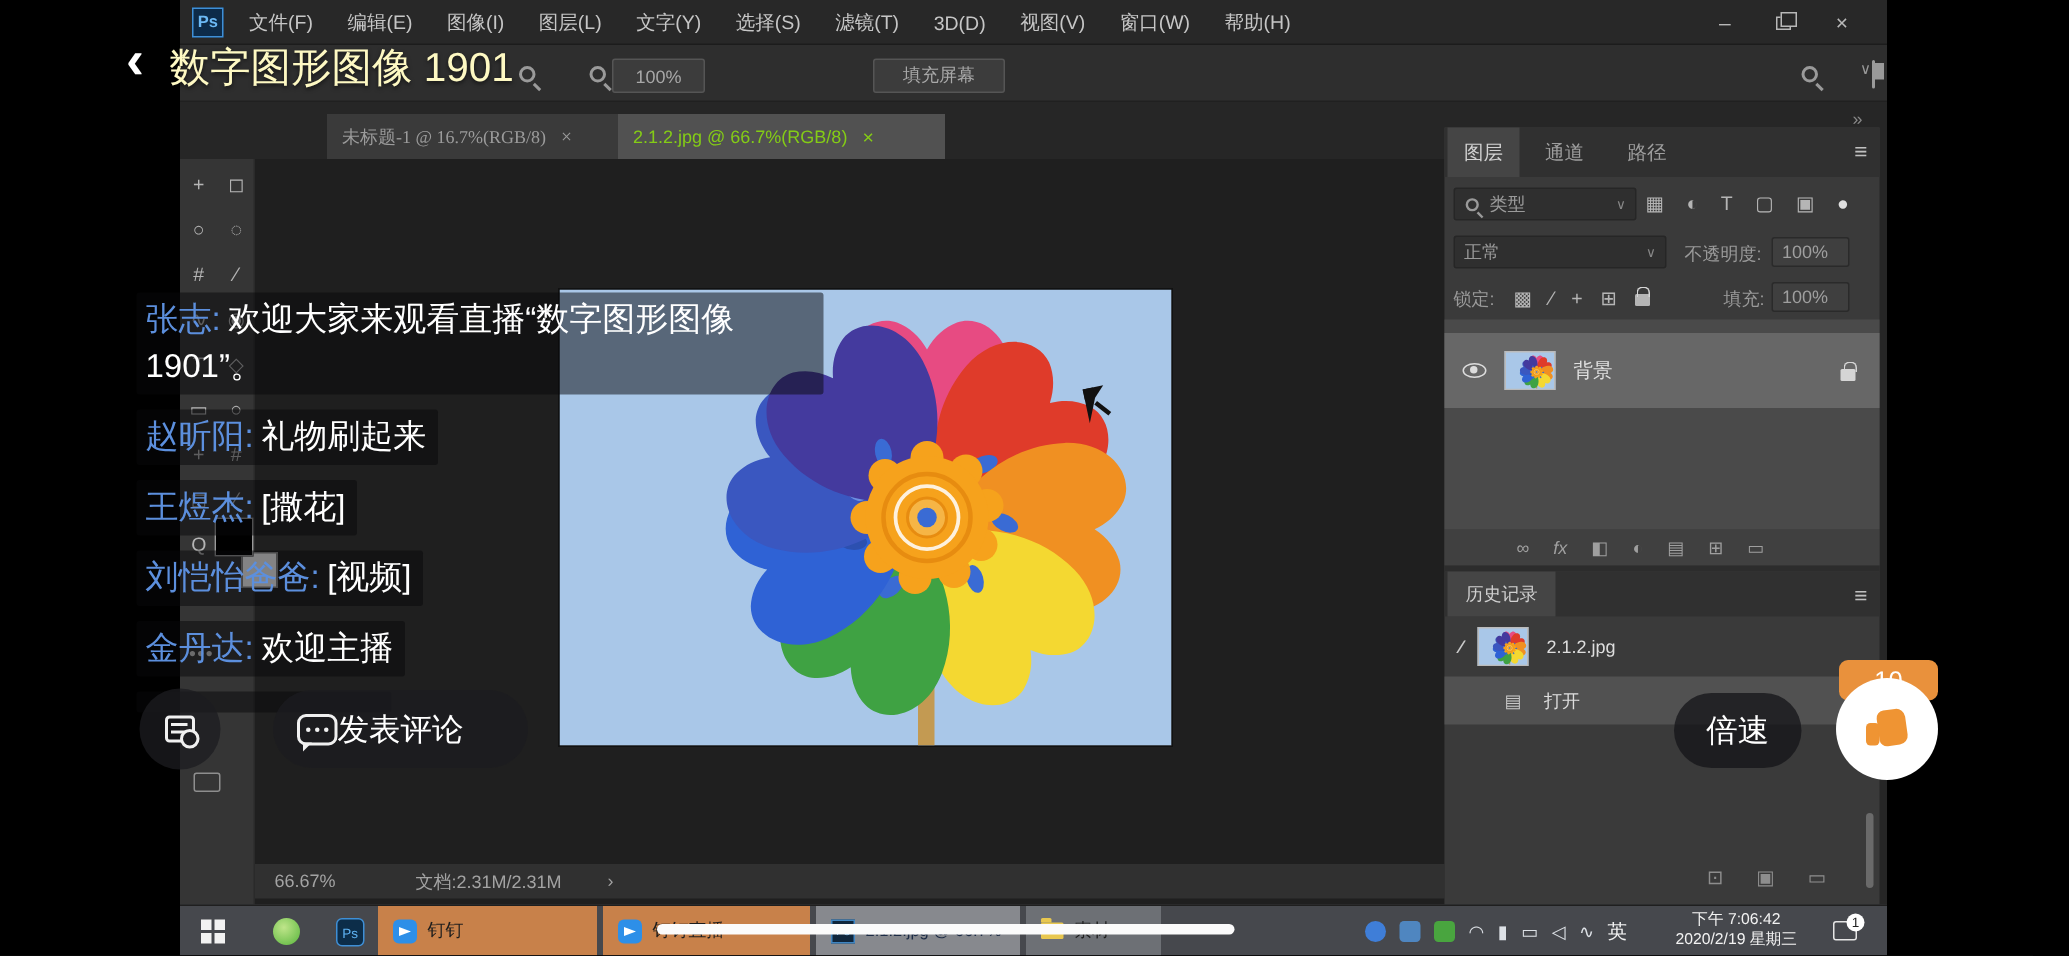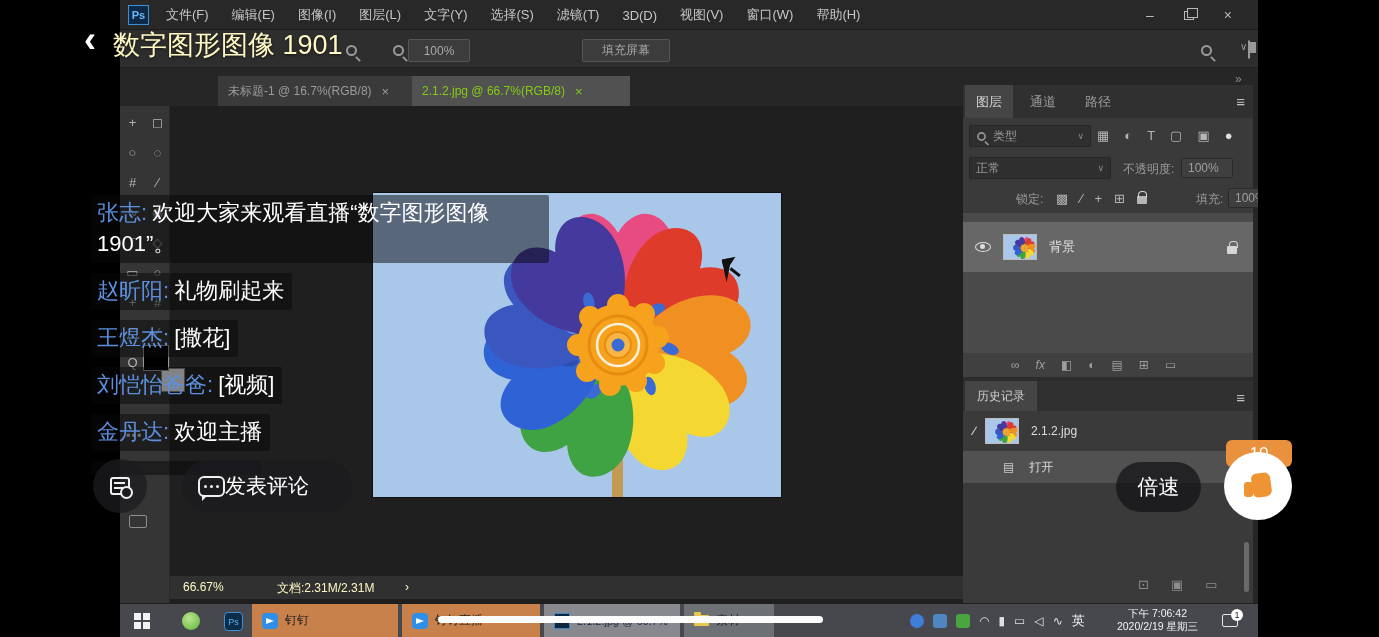--- a/index.html
+++ b/index.html
@@ -39,21 +39,21 @@
   .tool-grid { position:absolute; left:0; top:8px; width:50px; display:grid; grid-template-columns:25px 25px; row-gap:12px; justify-items:center; color:#b5b5b5; font-size:13px; }
   .tool-grid span { height:18px; line-height:18px; }
   .tool-ellipsis { position:absolute; left:6px; top:322px; color:#cfcfcf; font-size:13px; letter-spacing:1px; }
   .swatch-fg { position:absolute; left:23px; top:345px; width:26px; height:26px; background:#000; border:1px solid #999; }
   .swatch-bg { position:absolute; left:41px; top:368px; width:24px; height:24px; background:#fff; border:1px solid #888; }
   .mode-ic { position:absolute; width:18px; height:13px; border:1px solid #8e8e8e; border-radius:2px; }
 
   
   .canvas-area { position:absolute; left:50px; top:106px; width:793px; height:497px; background:#1f1f1f; }
   .doc-image { position:absolute; left:203px; top:87px; width:408px; height:304px; box-shadow:0 0 0 1px #111; }
-  .statusbar { position:absolute; left:0; top:470px; width:793px; height:23px; background:#303030; color:#fef9c3; font-size:12px; }
+  .statusbar { position:absolute; left:0; top:470px; width:793px; height:23px; background:#303030; color:#a3a3a3; font-size:12px; }
   .statusbar span { position:absolute; top:4px; }
 
   
   .panels { position:absolute; left:843px; top:85px; width:290px; height:518px; background:#3a3a3a; }
   .ptabs { position:absolute; left:0; top:0; width:290px; height:33px; background:#303030; color:#9e9e9e; font-size:13px; }
   .ptab { position:absolute; top:0; height:33px; display:flex; align-items:center; justify-content:center; }
   .ptab.on { background:#454545; color:#d2d2d2; }
   .hamburger { position:absolute; right:8px; color:#c0c0c0; font-size:15px; }
   .prow { position:absolute; left:0; width:290px; color:#9a9a9a; font-size:12px; }
   .pselect { position:absolute; height:22px; background:#2f2f2f; border:1px solid #262626; border-radius:2px; color:#9a9a9a; font-size:12px; display:flex; align-items:center; gap:6px; padding:0 6px; }
@@ -165,21 +165,21 @@
       <span class="mini-mag abs" style="left:258px;top:12px;"></span>
       <div class="opt-btn" style="left:288px;width:62px;">100%</div>
       <div class="opt-btn" style="left:367px;width:78px;margin-top:45px;">适合屏幕</div>
       <div class="opt-btn" style="left:462px;width:88px;">填充屏幕</div>
       <span class="mini-mag abs" style="left:1050px;top:12px;"></span>
       <span class="layout-ic abs" style="left:1086px;top:11px;"></span>
       <span class="abs" style="left:1120px;top:11px;color:#999;font-size:10px;">∨</span>
     </div>
 
     <div class="tabbar">
-      <div class="doc-tab tab-inactive" style="left:48px;width:194px;">
+      <div class="doc-tab tab-inactive" style="left:48px;width:194px;font-family:Liberation Serif, serif;">
         <span>未标题-1 @ 16.7%(RGB/8)</span>
         <span class="tab-x">×</span>
       </div>
       <div class="doc-tab tab-active" style="left:242px;width:218px;">
         <span>2.1.2.jpg @ 66.7%(RGB/8)</span>
         <span class="tab-x">×</span>
       </div>
     </div>
     <span class="abs" style="left:1115px;top:72px;color:#8a8a8a;font-size:12px;">»</span>
 
@@ -303,21 +303,21 @@
         </div>
       </div>
       <div class="prow" style="top:68px;height:30px;">
         <div class="pselect" style="left:6px;top:4px;width:142px;">
           <span>正常</span>
           <span class="car">∨</span>
         </div>
         <span class="abs" style="left:160px;top:8px;">不透明度:</span>
         <div class="pval" style="left:218px;top:5px;width:52px;">100%</div>
       </div>
-      <div class="prow" style="top:98px;height:30px;margin-left:47px;">
+      <div class="prow" style="top:98px;height:30px;">
         <span class="abs" style="left:6px;top:8px;">锁定:</span>
         <div class="ficons" style="left:46px;top:8px;gap:12px;">
           <span>▩</span>
           <span>∕</span>
           <span>+</span>
           <span>⊞</span>
           <span class="mini-lock" style="background:#b5b5b5;"></span>
         </div>
         <span class="abs" style="left:186px;top:8px;">填充:</span>
         <div class="pval" style="left:218px;top:5px;width:52px;">100%</div>

